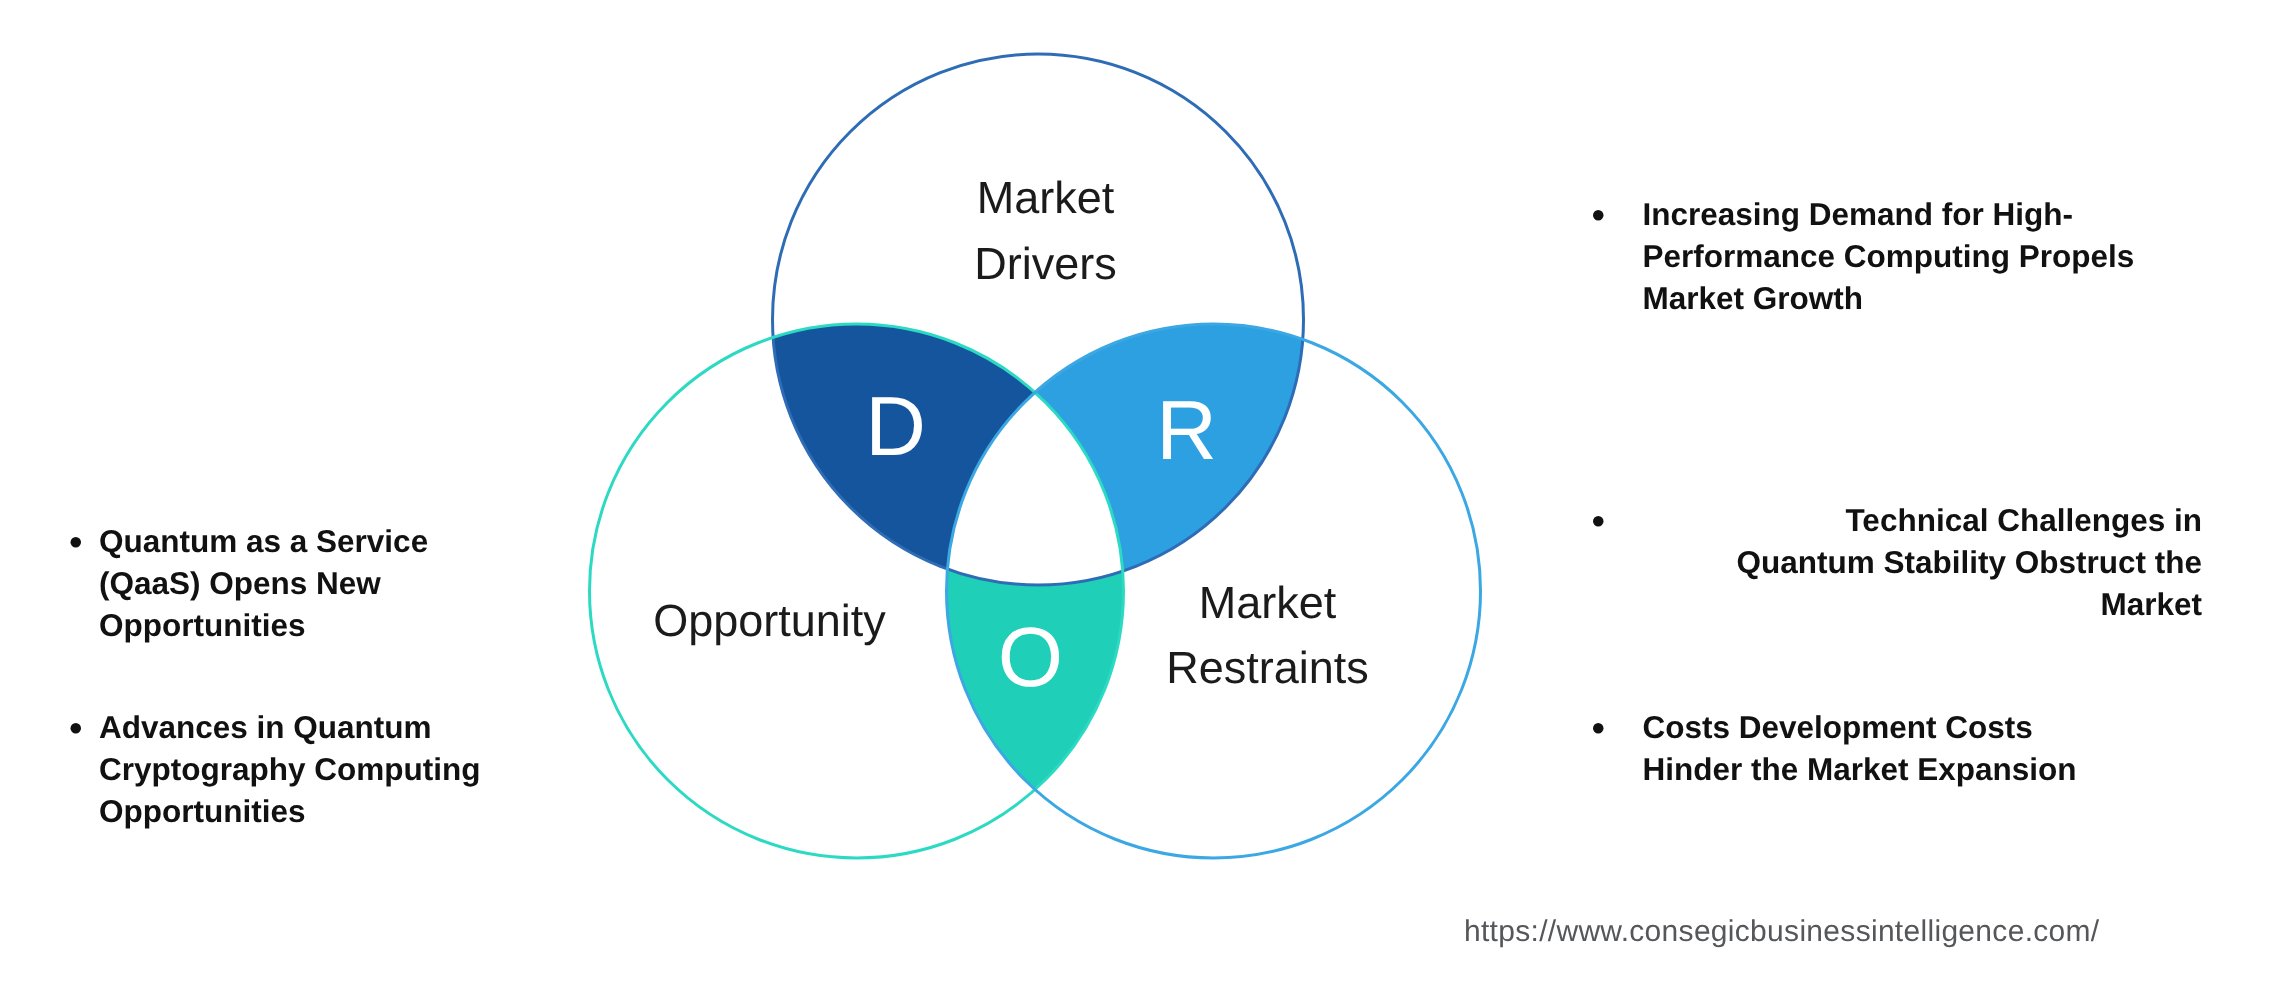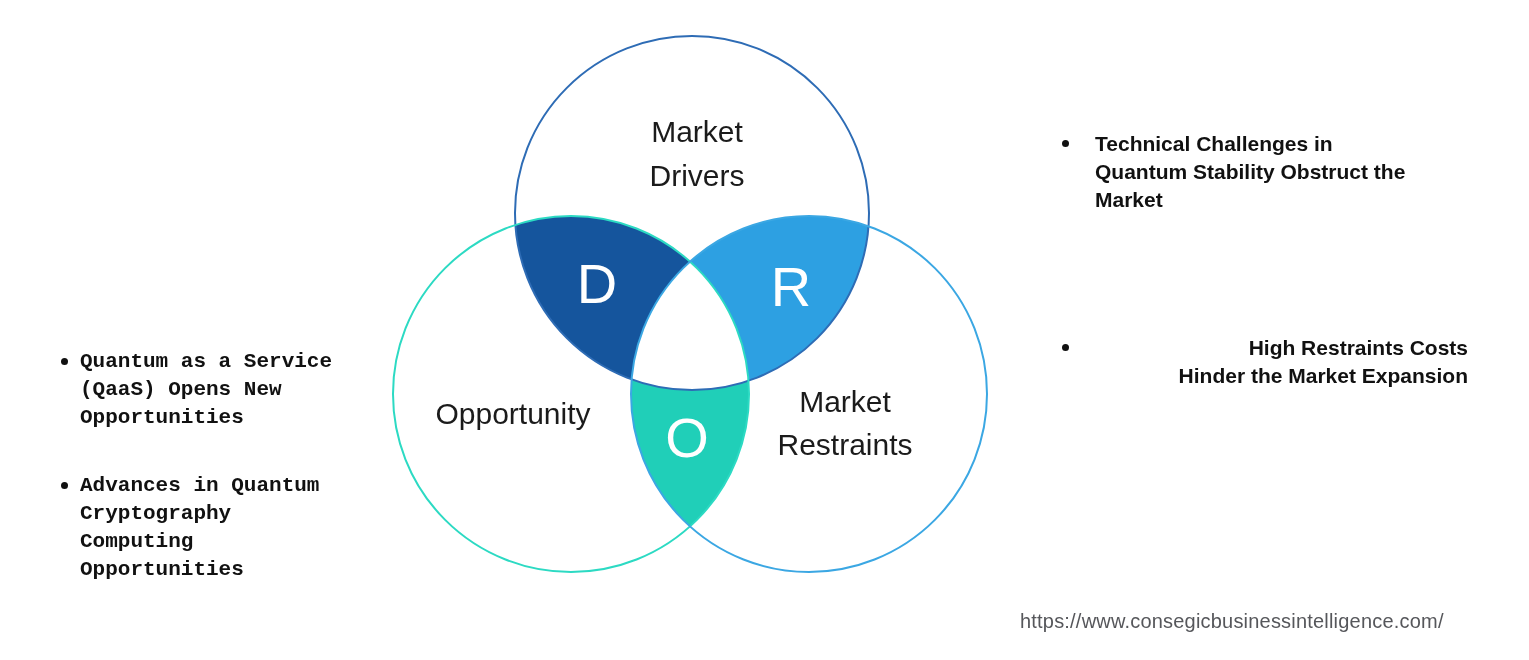--- a/index.html
+++ b/index.html
@@ -55,40 +55,39 @@
   }
   .bullet-dot {
     position: absolute;
     top: 10px;
     width: 7px;
     height: 7px;
     border-radius: 50%;
     background: #111111;
   }
   .left-list {
-    left: 60px;
+    left: 46px;
     top: 348px;
     width: 290px;
-    font-family: Liberation Mono, monospace;
   }
   .left-list li { padding-left: 20px; }
   .left-list .bullet-dot { left: 1px; }
   .left-list li:nth-child(1) { margin-bottom: 40px; }
   .right-list {
     left: 1058px;
     top: 130px;
     width: 410px;
   }
   .right-list li { padding-left: 37px; }
   .right-list .bullet-dot { left: 4px; }
   .right-list li:nth-child(1) { margin-bottom: 120px; }
   .right-list li:nth-child(2) { margin-bottom: 54px; text-align: right; }
   .source-url {
     position: absolute;
-    left: 1020px;
+    left: 976px;
     top: 610px;
     font-size: 20px;
     font-weight: 400;
     color: #56575b;
     letter-spacing: 0.2px;
     text-align: right;
   }
 </style>
 </head>
 <body>
@@ -155,26 +154,32 @@
       <span class="bullet-dot"></span>
       <span class="bullet-text">Advances in Quantum
 Cryptography Computing
 Opportunities</span>
     </li>
   </ul>
 
   <ul class="bullet-list right-list">
     <li>
       <span class="bullet-dot"></span>
+      <span class="bullet-text">Increasing Demand for High-
+Performance Computing Propels
+Market Growth</span>
+    </li>
+    <li>
+      <span class="bullet-dot"></span>
       <span class="bullet-text">Technical Challenges in
 Quantum Stability Obstruct the
 Market</span>
     </li>
     <li>
       <span class="bullet-dot"></span>
-      <span class="bullet-text">High Restraints Costs
+      <span class="bullet-text">Costs Development Costs
 Hinder the Market Expansion</span>
     </li>
   </ul>
 
   <div class="source-url">https://www.consegicbusinessintelligence.com/</div>
 
 </div>
 
 </body></html>

